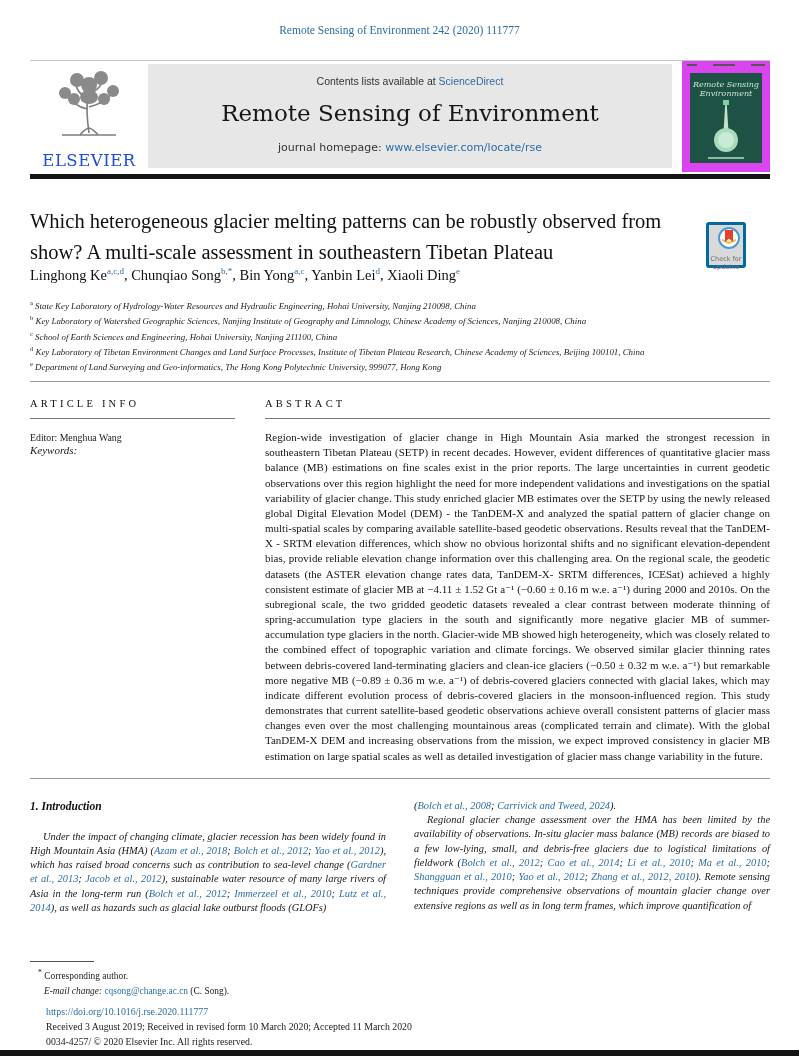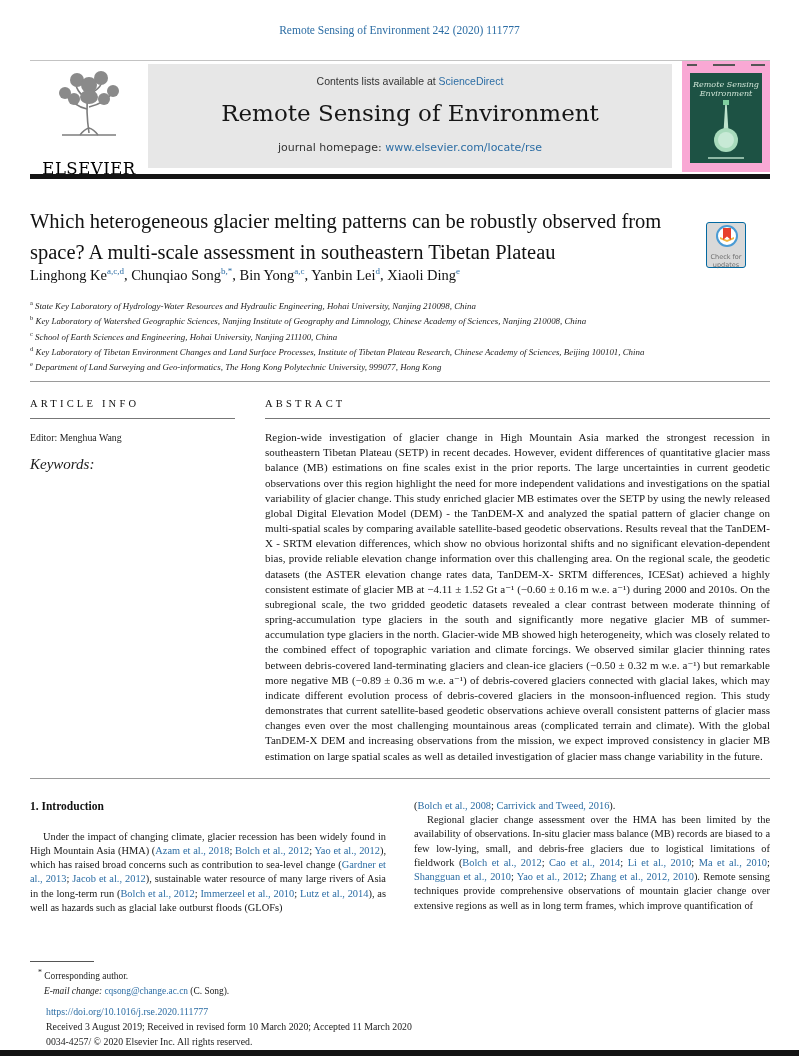--- a/index.html
+++ b/index.html
@@ -11,68 +11,68 @@
   .cite { color:#2c6da4; }
 
   
   .citation-line { position:absolute; top:24px; left:0; width:799px; text-align:center;
                    font-size:11.5px; color:#2c6da4; }
 
   
   .header { position:absolute; top:60px; left:30px; width:740px; height:112px; border-top:1px solid #c3c3c3; }
   .logo-block { position:absolute; left:0; top:8px; width:118px; height:102px; text-align:center; }
   .logo-tree { display:block; margin:0 auto; }
-  .elsevier-word { font-family:"DejaVu Serif",serif; font-size:16.5px; color:#000000; letter-spacing:0.5px; margin-top:16px; }
+  .elsevier-word { font-family:"DejaVu Serif",serif; font-size:16.5px; color:#1d4ed8; letter-spacing:0.5px; margin-top:8px; }
   .banner { position:absolute; left:118px; top:3px; width:524px; height:104px; background:#e7e7e7; text-align:center; }
   .contents-line { margin-top:11px; font-family:Liberation Sans, sans-serif; font-size:10.5px; color:#333; }
   .banner-title { margin-top:13px; font-family:"DejaVu Serif",serif; font-size:23px; color:#161616; }
   .homepage-line { margin-top:15px; font-family:"DejaVu Sans",sans-serif; font-size:11px; color:#333; }
-  .cover-thumb { position:absolute; right:0; top:0; width:88px; height:111px; background:#f9a8d4; }
+  .cover-thumb { position:absolute; right:0; top:0; width:88px; height:111px; background:#d946ef; }
   .cover-head { height:10px; display:flex; justify-content:space-between; padding:3px 5px 0 5px; }
   .cover-head span { display:block; height:2px; background:#555; }
   .cover-green { position:absolute; left:8px; top:12px; width:72px; height:90px; background:#1d5244; text-align:center; }
   .cover-title { font-family:"DejaVu Serif",serif; font-style:italic; font-size:8px; line-height:1.15;
                  color:#cfe4d6; padding-top:7px; }
   .cover-foot { position:absolute; bottom:4px; left:18px; width:36px; height:2px; background:#8fb8a5; }
 
   .bar-top { position:absolute; top:174px; left:30px; width:740px; height:5px; background:#141414; }
   .bar-bottom { position:absolute; bottom:0; left:0; width:799px; height:6px; background:#141414; }
 
   
   .article-title { position:absolute; top:206px; left:30px; width:660px;
                    font-size:20.5px; line-height:1.52; color:#111; }
   .check-badge { position:absolute; left:706px; top:222px; width:40px; height:46px; background:#d9d9d9;
-                 border:1px solid #0369a1; border-radius:3px; text-align:center; }
+                 border:3px solid #0369a1; border-radius:3px; text-align:center; }
   .check-badge .txt { font-family:"DejaVu Sans",sans-serif; font-size:6.5px; color:#6e6e6e; line-height:1.2; margin-top:1px; }
 
   .authors-line { position:absolute; top:266px; left:30px; width:700px; font-size:14.5px; color:#111; }
   .au-sup, .authors-line sup { color:#2c6da4; font-size:9px; }
 
   .affiliations { position:absolute; top:298px; left:30px; width:740px; }
   .affil { font-style:italic; font-size:8.9px; line-height:1.5; color:#222; }
   .affil sup { font-style:normal; font-size:6.5px; }
 
   .rule-affil { position:absolute; top:381px; left:30px; width:740px; border-top:1px solid #9a9a9a; }
 
   
   .mid-flow { position:absolute; top:398px; left:30px; width:740px; }
   .info-abs { display:flex; }
   .info-col { width:205px; flex:none; }
   .abs-col { margin-left:30px; flex:1; }
   .section-heading { font-size:10.5px; letter-spacing:3.2px; color:#111; }
   .heading-rule { border-top:1px solid #777; margin-top:9px; }
   .editor-line { margin-top:13px; font-size:9.8px;font-family:Liberation Serif, serif; }
-  .keywords-label { margin-top:13px; font-style:italic; font-size:15px; }
+  .keywords-label { margin-top:1px; font-style:italic; font-size:11px; }
   .keywords-list div { font-size:9.8px; line-height:1.5; }
   .abstract-text { margin-top:11px; font-size:11px; line-height:1.38; text-align:justify; color:#161616; }
 
   .rule-after-abs { border-top:1.5px solid #999; margin-top:14px; }
 
   
-  .intro { display:flex; margin-top:20px; }
+  .intro { display:flex; margin-top:20px;font-style:italic; }
   .col { width:356px; flex:none; font-size:10.4px; line-height:1.37; text-align:justify; color:#161616; }
   .col-left { margin-right:28px; }
   .intro-heading { font-size:11.5px; font-weight:bold; color:#111; margin-bottom:15px; }
   .indent { text-indent:13px; }
 
   
   .footnote { position:absolute; top:961px; left:30px; width:380px; }
   .footnote-rule { width:64px; border-top:1px solid #555; margin-bottom:5px; }
   .footnote div { font-size:9.4px; line-height:1.55; padding-left:8px; }
   .em-label { font-style:italic; }
@@ -140,21 +140,21 @@
         <circle cx="36" cy="42" r="12" fill="#a8dbbc"></circle>
         <circle cx="36" cy="42" r="8" fill="#c8ead6"></circle>
       </svg>
       <div class="cover-foot"></div>
     </div>
   </div>
 </div>
 
 <div class="bar-top"></div>
 
-<h1 class="article-title" style="font-weight:normal">Which heterogeneous glacier melting patterns can be robustly observed from space? A multi-scale assessment in southeastern Tibetan Plateau</h1>
+<h1 class="article-title" style="font-weight:normal">Which heterogeneous glacier melting patterns can be robustly observed from show? A multi-scale assessment in southeastern Tibetan Plateau</h1>
 
 <div class="check-badge">
   <svg width="40" height="26" viewBox="0 0 40 26">
     <circle cx="20" cy="13" r="10" fill="#ffffff" stroke="#4a9bd4" stroke-width="2"></circle>
     <path d="M13 14 L20 17 L27 14 L27 16 L20 19 L13 16 Z" fill="#f4b63f"></path>
     <path d="M16 5 H24 V17 L20 13.6 L16 17 Z" fill="#e8402c"></path>
   </svg>
   <div class="txt">
     <div>Check for</div>
     <div>updates</div>
@@ -189,21 +189,21 @@
   </div>
 
   <div class="rule-after-abs"></div>
 
   <div class="intro">
     <div class="col col-left">
       <div class="intro-heading">1. Introduction</div>
       <p class="indent">Under the impact of changing climate, glacier recession has been widely found in High Mountain Asia (HMA) (<a class="cite">Azam et al., 2018</a>; <a class="cite">Bolch et al., 2012</a>; <a class="cite">Yao et al., 2012</a>), which has raised broad concerns such as contribution to sea-level change (<a class="cite">Gardner et al., 2013</a>; <a class="cite">Jacob et al., 2012</a>), sustainable water resource of many large rivers of Asia in the long-term run (<a class="cite">Bolch et al., 2012</a>; <a class="cite">Immerzeel et al., 2010</a>; <a class="cite">Lutz et al., 2014</a>), as well as hazards such as glacial lake outburst floods (GLOFs)</p>
     </div>
     <div class="col">
-      <p>(<a class="cite">Bolch et al., 2008</a>; <a class="cite">Carrivick and Tweed, 2016</a>).</p>
+      <p>(<a class="cite">Bolch et al., 2008</a>; <a class="cite">Carrivick and Tweed, 2024</a>).</p>
       <p class="indent">Regional glacier change assessment over the HMA has been limited by the availability of observations. In-situ glacier mass balance (MB) records are biased to a few low-lying, small, and debris-free glaciers due to logistical limitations of fieldwork (<a class="cite">Bolch et al., 2012</a>; <a class="cite">Cao et al., 2014</a>; <a class="cite">Li et al., 2010</a>; <a class="cite">Ma et al., 2010</a>; <a class="cite">Shangguan et al., 2010</a>; <a class="cite">Yao et al., 2012</a>; <a class="cite">Zhang et al., 2012, 2010</a>). Remote sensing techniques provide comprehensive observations of mountain glacier change over extensive regions as well as in long term frames, which improve quantification of</p>
     </div>
   </div>
 </div>
 
 <div class="footnote">
   <div class="footnote-rule"></div>
   <div><sup>*</sup> <span>Corresponding author.</span></div>
   <div style="padding-left:14px">
     <span class="em-label">E-mail change:</span>

